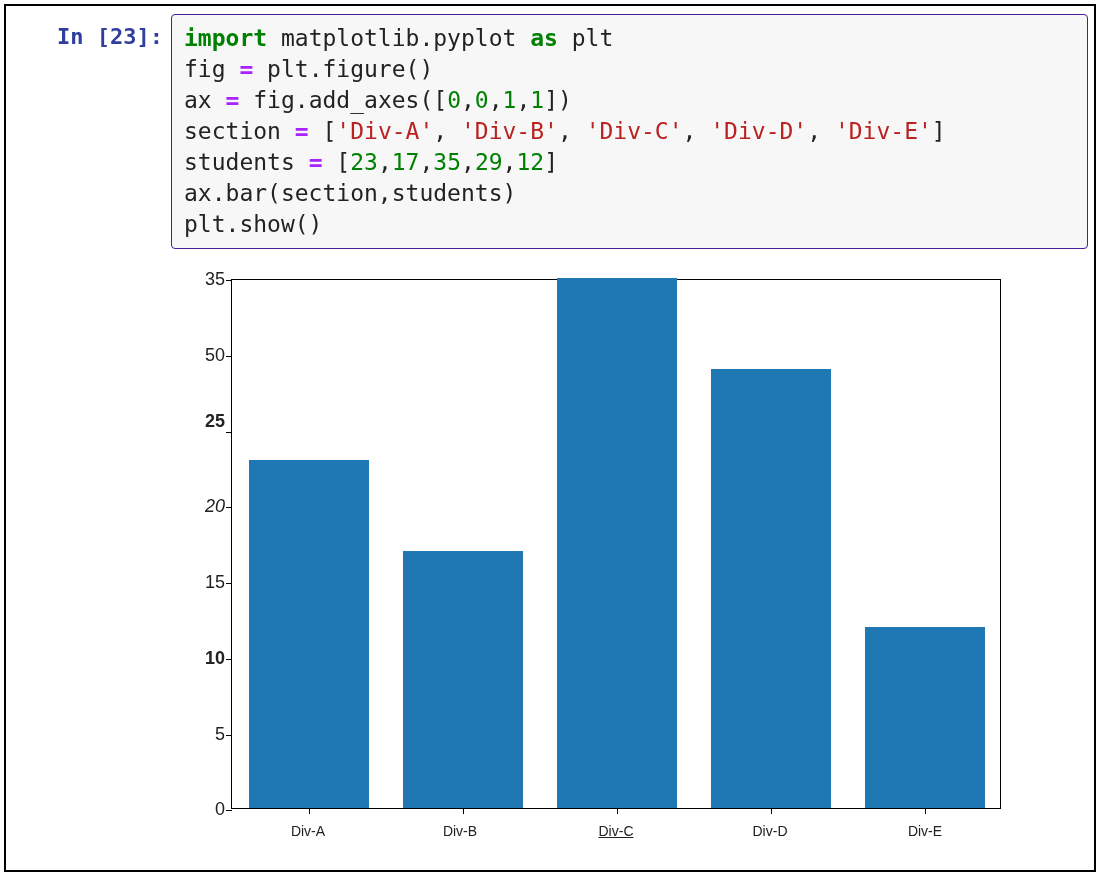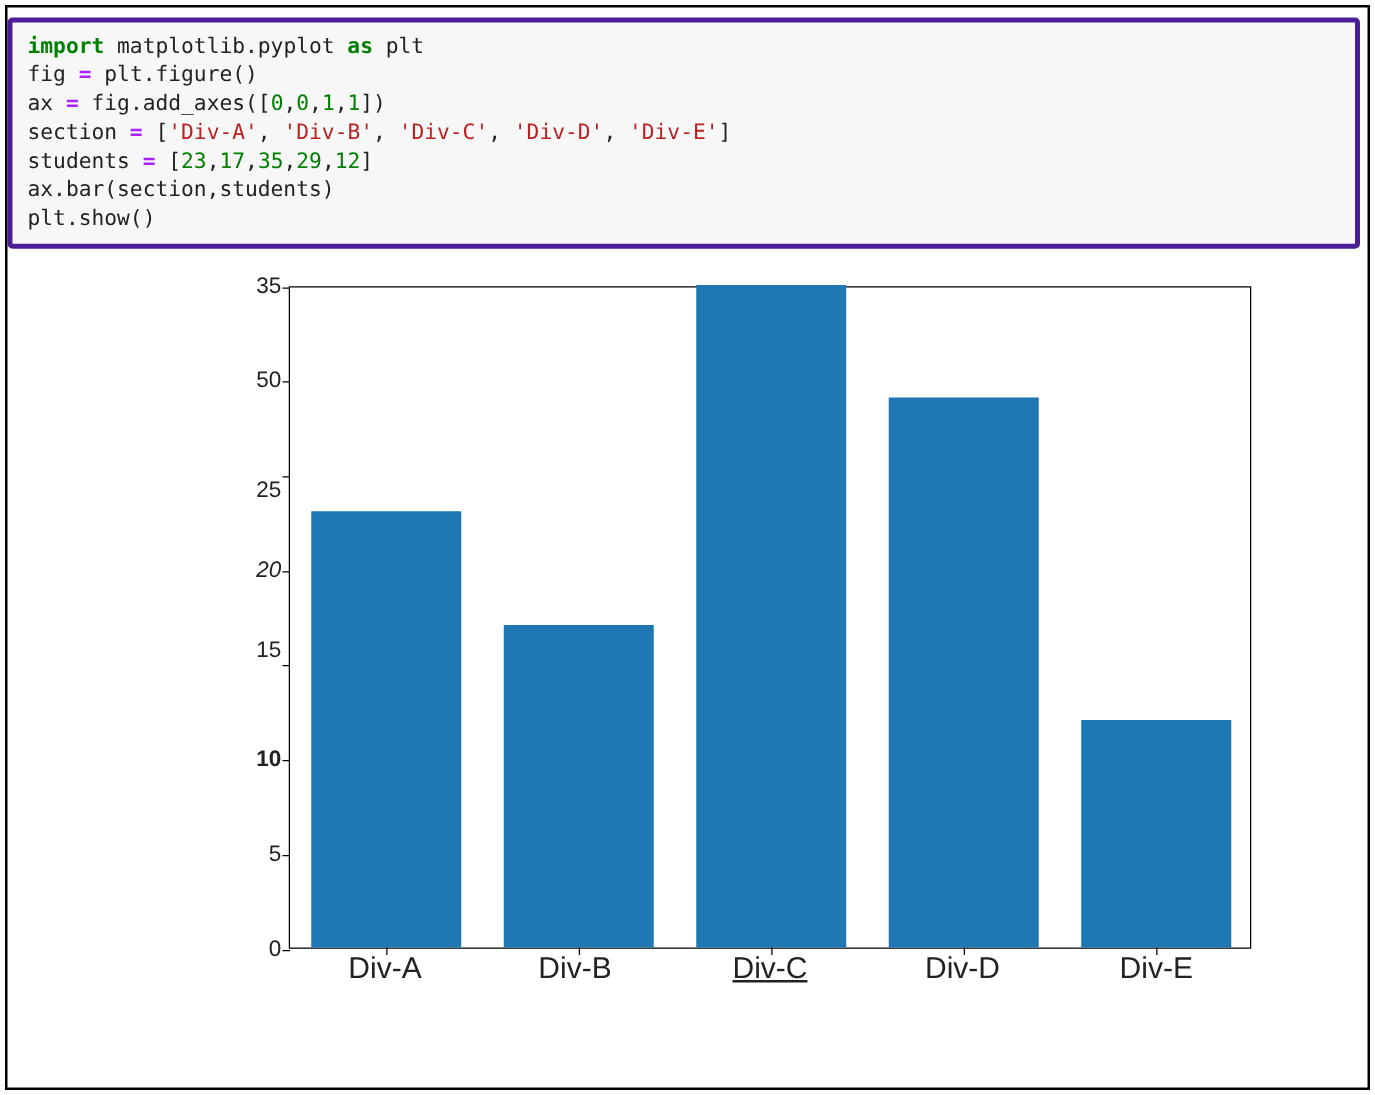--- a/index.html
+++ b/index.html
@@ -33,25 +33,25 @@
   }
   .prompt-in    { color: #303F9F; font-weight: 600; }
   .prompt-brk   { color: #303F9F; font-weight: 600; }
   .prompt-num   { color: #303F9F; font-weight: 600; }
   .prompt-colon { color: #303F9F; font-weight: 600; }
 
   .code-input {
     flex: 1 1 auto;
     margin-right: 6px;
     background: #f7f7f7;
-    border: 4px solid #4c1d95;
+    border: 1px solid #4c1d95;
     border-radius: 4px;
     padding: 8px 12px;
     font-family: "DejaVu Sans Mono", Menlo, Consolas, monospace;
-    font-size: 17px;
+    font-size: 23px;
     line-height: 1.35;
     white-space: pre;
     color: #222;
     overflow: hidden;
   }
   .kw  { color: #008000; font-weight: 700; }   
   .op  { color: #AA22FF; font-weight: 700; }   
   .num { color: #008000; }                     
   .str { color: #BA2121; }                        
 
@@ -93,21 +93,21 @@
     position: absolute;
     width: 6px;
     height: 1px;
     background: #000;
     left: -6px;
   }
   .x-tick-label {
     position: absolute;
     bottom: 0;
     transform: translateX(-50%);
-    font-size: 24px;
+    font-size: 14px;
     color: #222;
     white-space: nowrap;
   }
   .x-tick-mark {
     position: absolute;
     width: 1px;
     height: 6px;
     background: #000;
     bottom: -6px;
   }
@@ -116,20 +116,23 @@
     background: #1f77b4;
     bottom: 0;
   }
 </style>
 </head>
 <body>
 
 <div class="outer-frame">
 
   <div class="cell">
+    <div class="prompt-area">
+      <span class="prompt-in">In</span>&nbsp;<span class="prompt-brk">[</span><span class="prompt-num">23</span><span class="prompt-brk">]</span><span class="prompt-colon">:</span>
+    </div>
     <div class="code-input"><span class="kw">import</span><span> matplotlib.pyplot </span><span class="kw">as</span><span> plt</span>
 <span>fig </span><span class="op">=</span><span> plt.figure()</span>
 <span>ax </span><span class="op">=</span><span> fig.add_axes([</span><span class="num">0</span><span>,</span><span class="num">0</span><span>,</span><span class="num">1</span><span>,</span><span class="num">1</span><span>])</span>
 <span>section </span><span class="op">=</span><span> [</span><span class="str">'Div-A'</span><span>, </span><span class="str">'Div-B'</span><span>, </span><span class="str">'Div-C'</span><span>, </span><span class="str">'Div-D'</span><span>, </span><span class="str">'Div-E'</span><span>]</span>
 <span>students </span><span class="op">=</span><span> [</span><span class="num">23</span><span>,</span><span class="num">17</span><span>,</span><span class="num">35</span><span>,</span><span class="num">29</span><span>,</span><span class="num">12</span><span>]</span>
 <span>ax.bar(section,students)</span>
 <span>plt.show()</span></div>
   </div>
 
   <div class="output-cell">
@@ -152,23 +155,23 @@
             <div class="bar" style="left: 324.94px; width: 120.12px; height: 530px; background: rgb(31, 119, 180);"></div>
             <div class="x-tick-mark" style="left: 385px;"></div>
             <div class="bar" style="left: 478.94px; width: 120.12px; height: 439.143px; background: rgb(31, 119, 180);"></div>
             <div class="x-tick-mark" style="left: 539px;"></div>
             <div class="bar" style="left: 632.94px; width: 120.12px; height: 181.714px; background: rgb(31, 119, 180);"></div>
             <div class="x-tick-mark" style="left: 693px;"></div>
           </div>
       <div class="y-tick-label" style="top: 540px;">0</div>
           <div class="y-tick-label" style="top: 464.286px;">5</div>
           <div class="y-tick-label" style="top: 388.571px; font-weight: bold;">10</div>
-          <div class="y-tick-label" style="top: 301px;">15</div>
+          <div class="y-tick-label" style="top: 313px;">15</div>
           <div class="y-tick-label" style="top: 237.143px; font-style: italic;">20</div>
-          <div class="y-tick-label" style="top: 173px;">25</div>
+          <div class="y-tick-label" style="top: 152px; font-weight: bold;">25</div>
           <div class="y-tick-label" style="top: 85.7143px;">50</div>
           <div class="y-tick-label" style="top: 10px;">35</div>
           <div class="x-tick-label" style="left: 117px;">Div-A</div>
           <div class="x-tick-label" style="left: 269px;">Div-B</div>
           <div class="x-tick-label" style="left: 425px; text-decoration: underline;">Div-C</div>
           <div class="x-tick-label" style="left: 579px;">Div-D</div>
           <div class="x-tick-label" style="left: 734px;">Div-E</div>
         </div>
     </div>
   </div>

